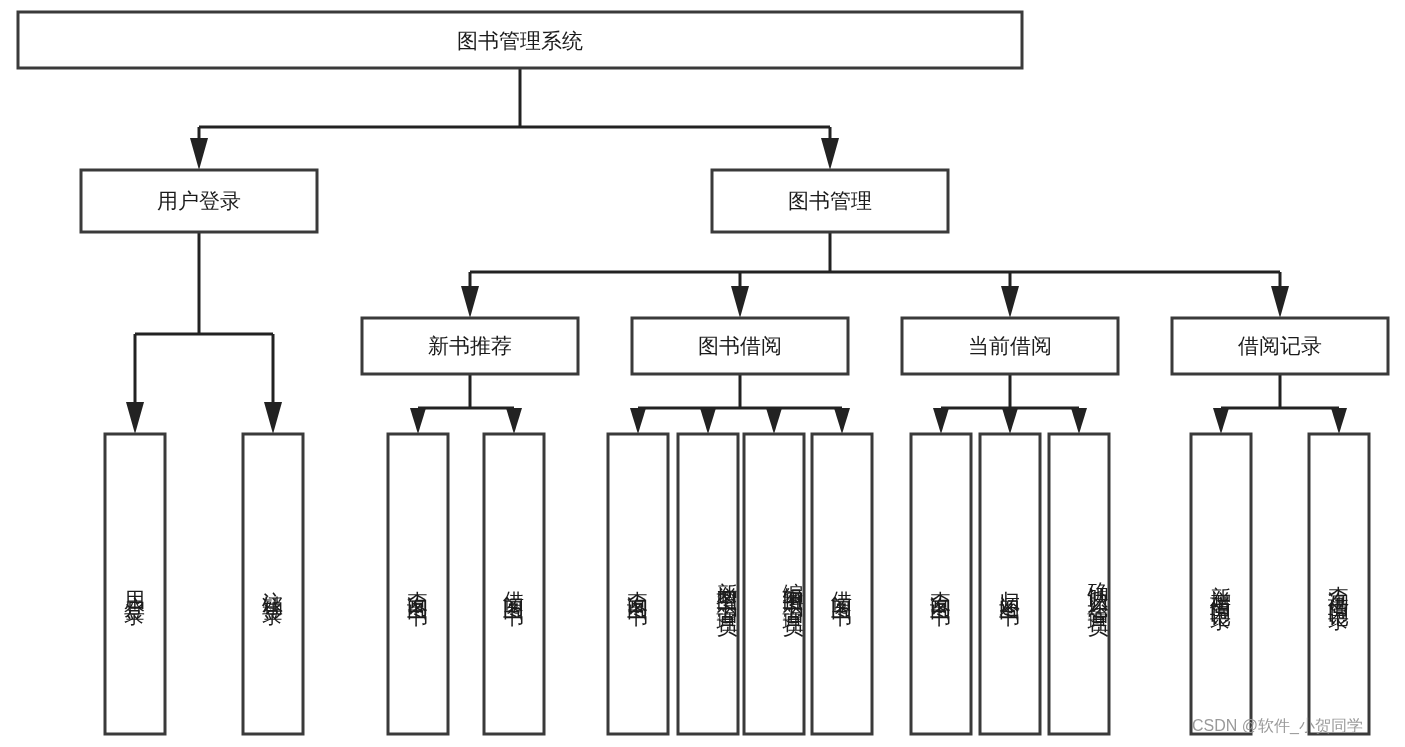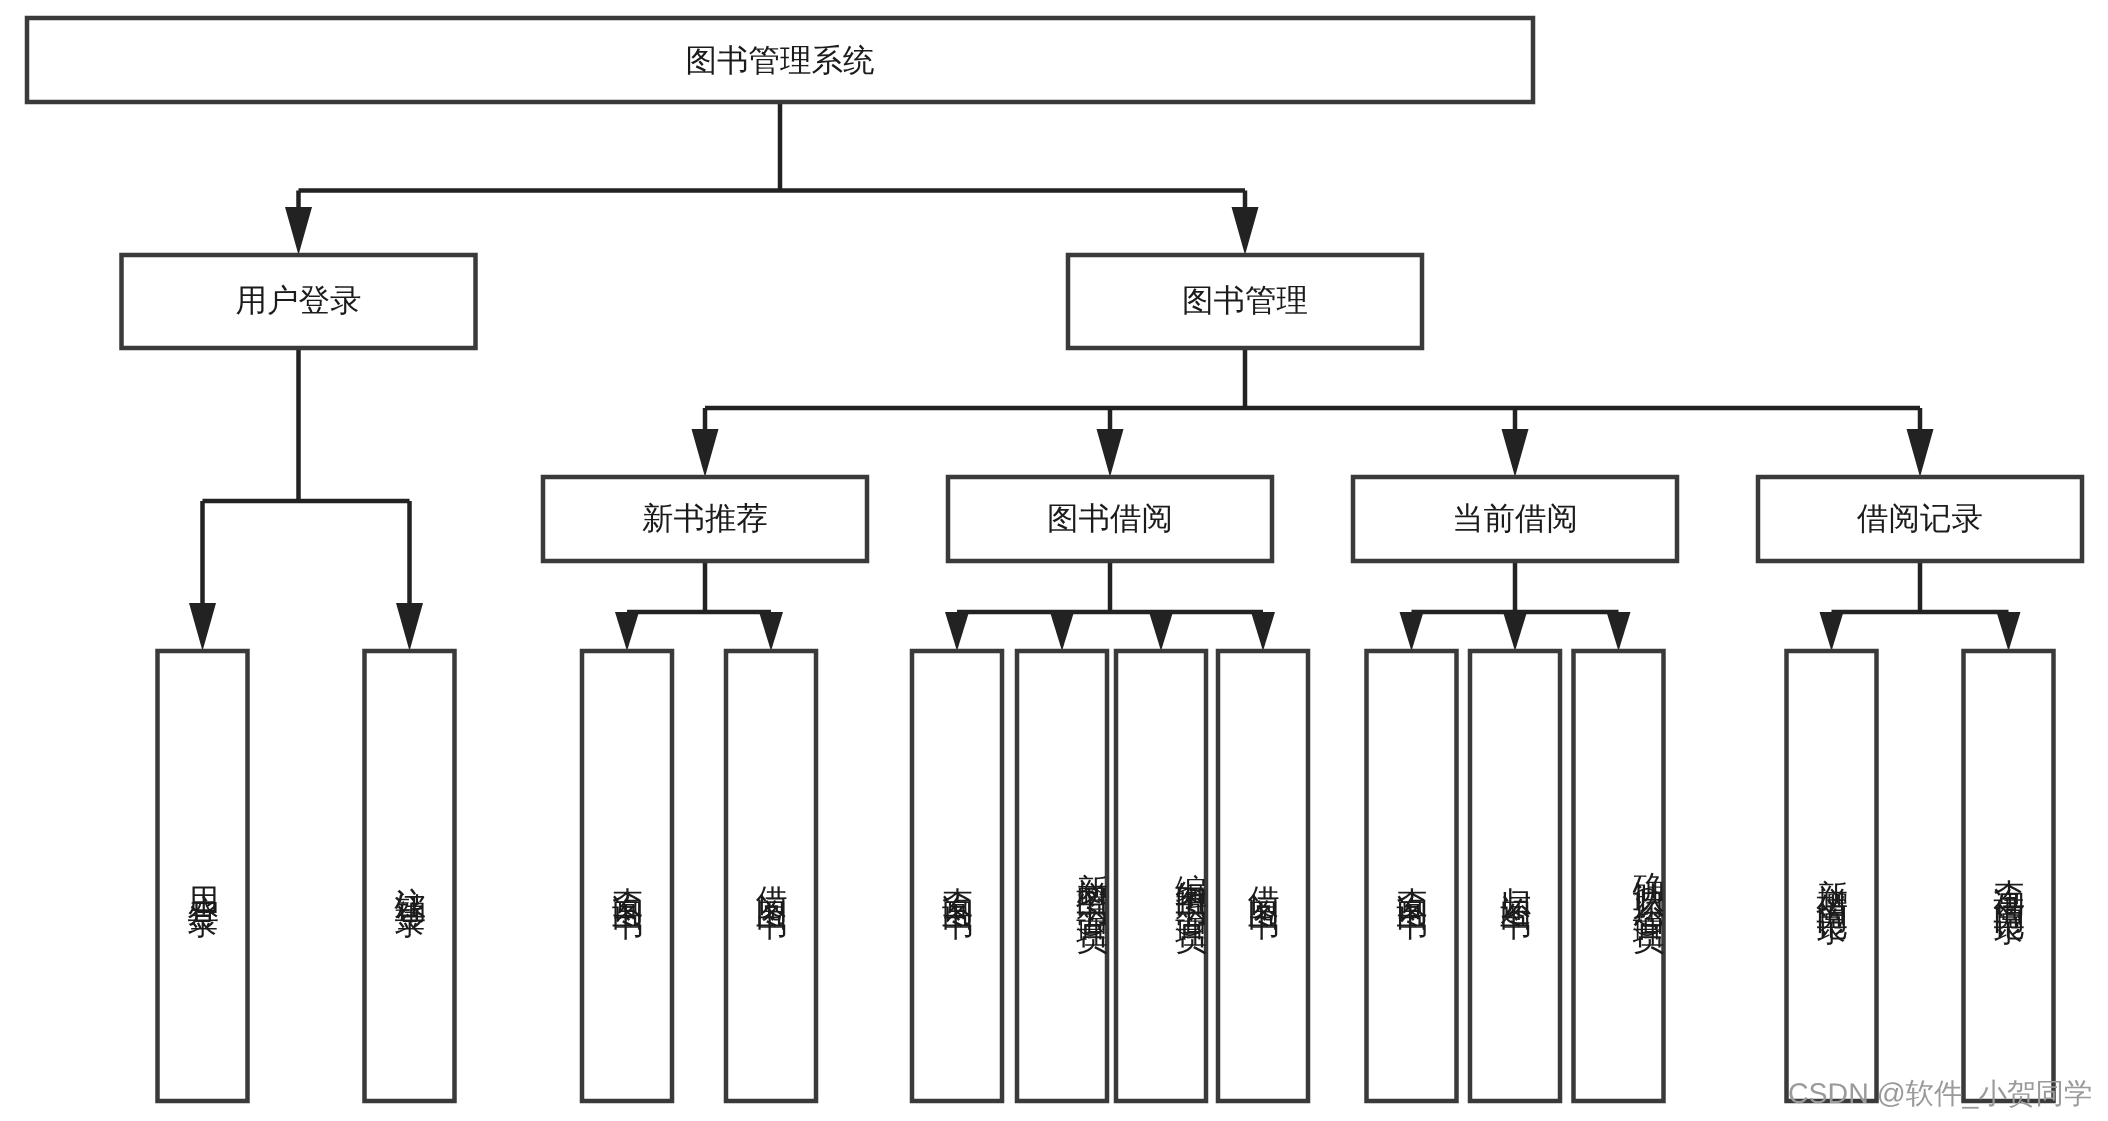--- a/index.html
+++ b/index.html
@@ -60,21 +60,21 @@
     font-size: 21px;
     line-height: 1.0;
     letter-spacing: 5px;
     color: #1b1b1b;
     white-space: nowrap;
     pointer-events: none;
   }
   .watermark {
     position: absolute;
     font-family: "Liberation Sans", "DejaVu Sans", sans-serif;
-    font-size: 19px;
+    font-size: 16px;
     color: #9a9a9a;
     white-space: nowrap;
   }
 </style>
 </head>
 <body>
 
 <div id="diagram-root">
 
   <svg id="diagram-svg" viewBox="0 0 1405 747">

